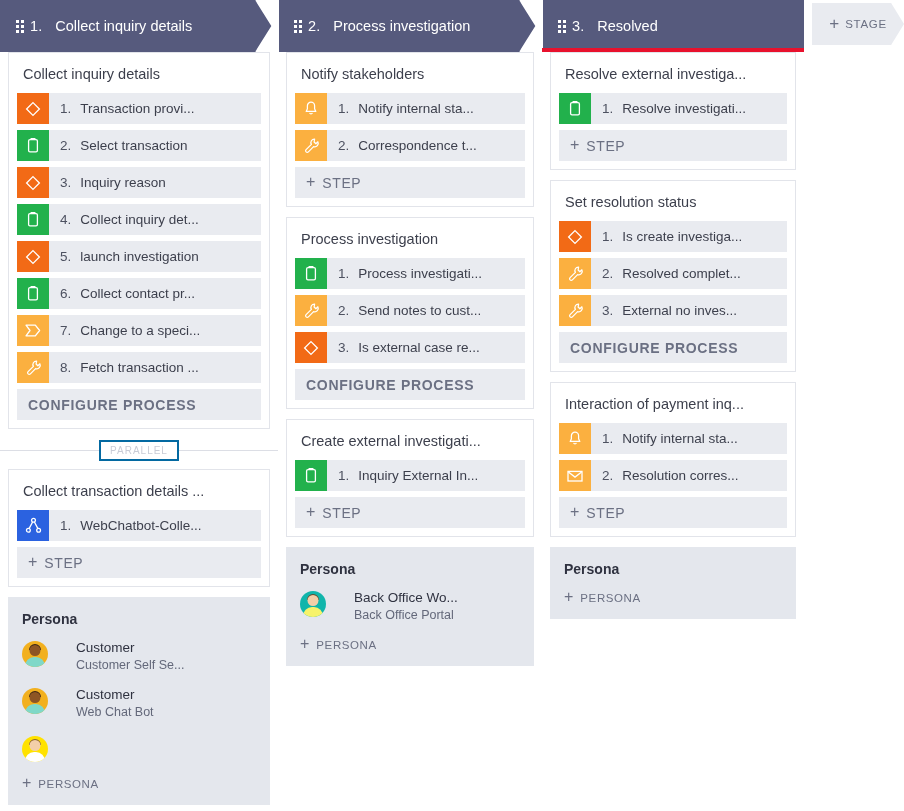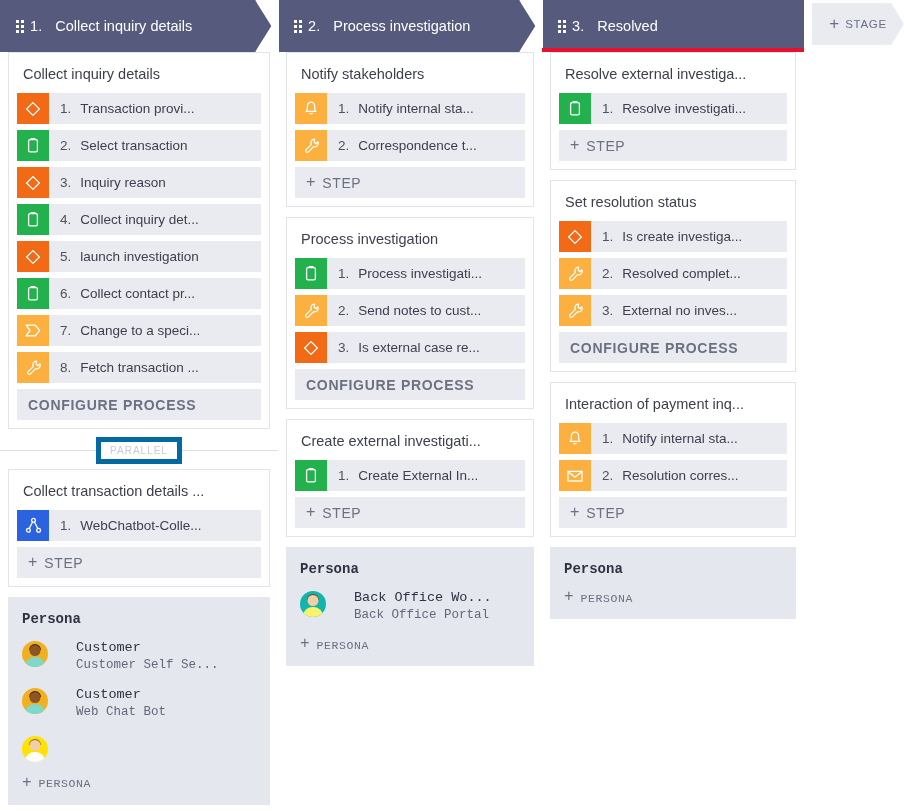--- a/index.html
+++ b/index.html
@@ -169,33 +169,32 @@
   }
   .parallel-sep::before {
     content: "";
     position: absolute;
     left: -8px; right: -8px; top: 50%;
     height: 1px; background: #dcdee5;
   }
   .parallel-sep .chip {
     position: relative;
     background: #ffffff;
-    border: 5px solid #0369a1;
+    border: 2px solid #0369a1;
     color: #c9ccd6;
     font-size: 10px;
     letter-spacing: 1px;
     padding: 3px 9px;
   }
 
   
   .persona-card {
     background: #e4e7ed;
     padding: 14px 14px 12px 14px;
     margin-top: 8px;
-    font-family: Liberation Mono, monospace;
   }
   .persona-head {
     font-size: 14px;
     color: #2f3240;
     font-weight: bold;
     margin-bottom: 12px;
   }
   .persona-row {
     display: flex;
     align-items: flex-start;
@@ -542,21 +541,21 @@
         <div class="steps">
           <div class="step">
             <div class="step-icon ic-green">
               <svg width="16" height="17" viewBox="0 0 16 17">
                 <rect x="3.6" y="2.6" width="8.8" height="12.2" rx="1.4" fill="none" stroke="#fff" stroke-width="1.3"></rect>
                 <path d="M6.2 2.6V1.7h3.6v.9" fill="none" stroke="#fff" stroke-width="1.3"></path>
               </svg>
             </div>
             <div class="step-body">
               <span class="step-num">1.</span>
-              <span class="step-label">Create External In...</span>
+              <span class="step-label">Inquiry External In...</span>
             </div>
           </div>
           <div class="row-action">
             <span class="plus">+</span>
             <span class="txt">STEP</span>
           </div>
         </div>
       </div>
       <div class="persona-card">
         <div class="persona-head">Persona</div>

